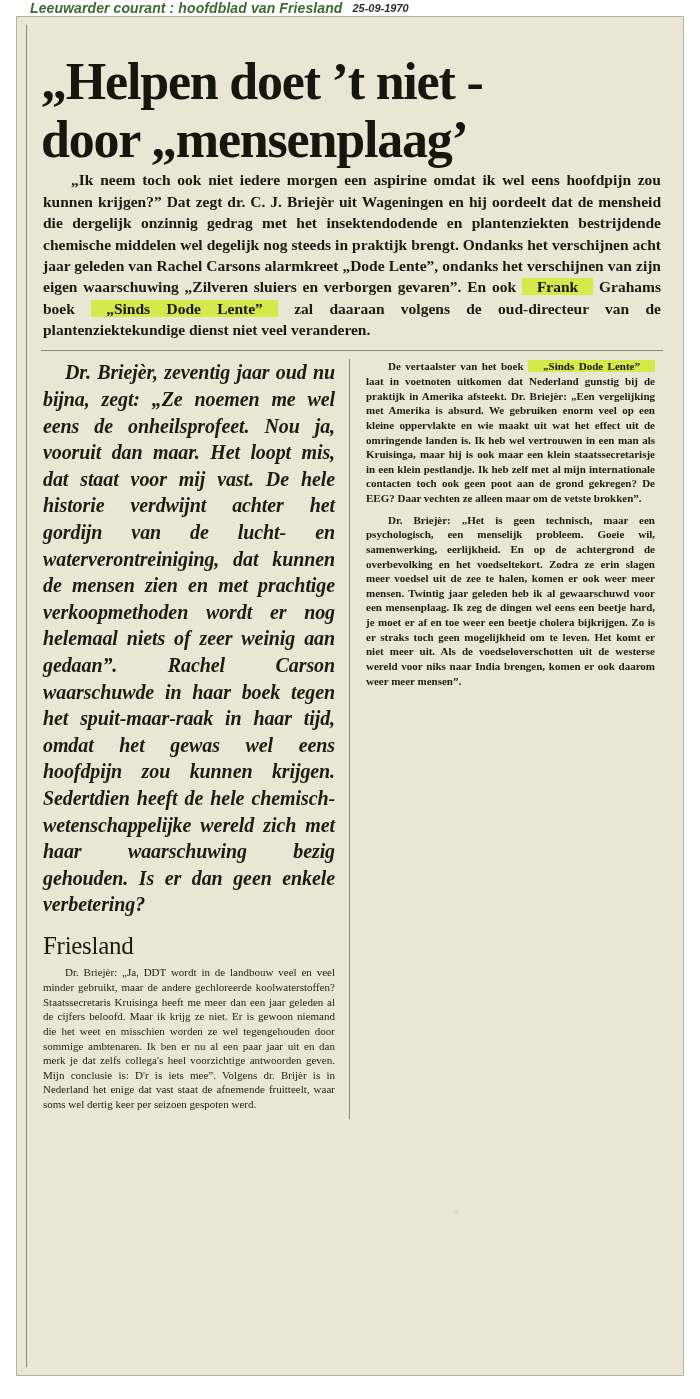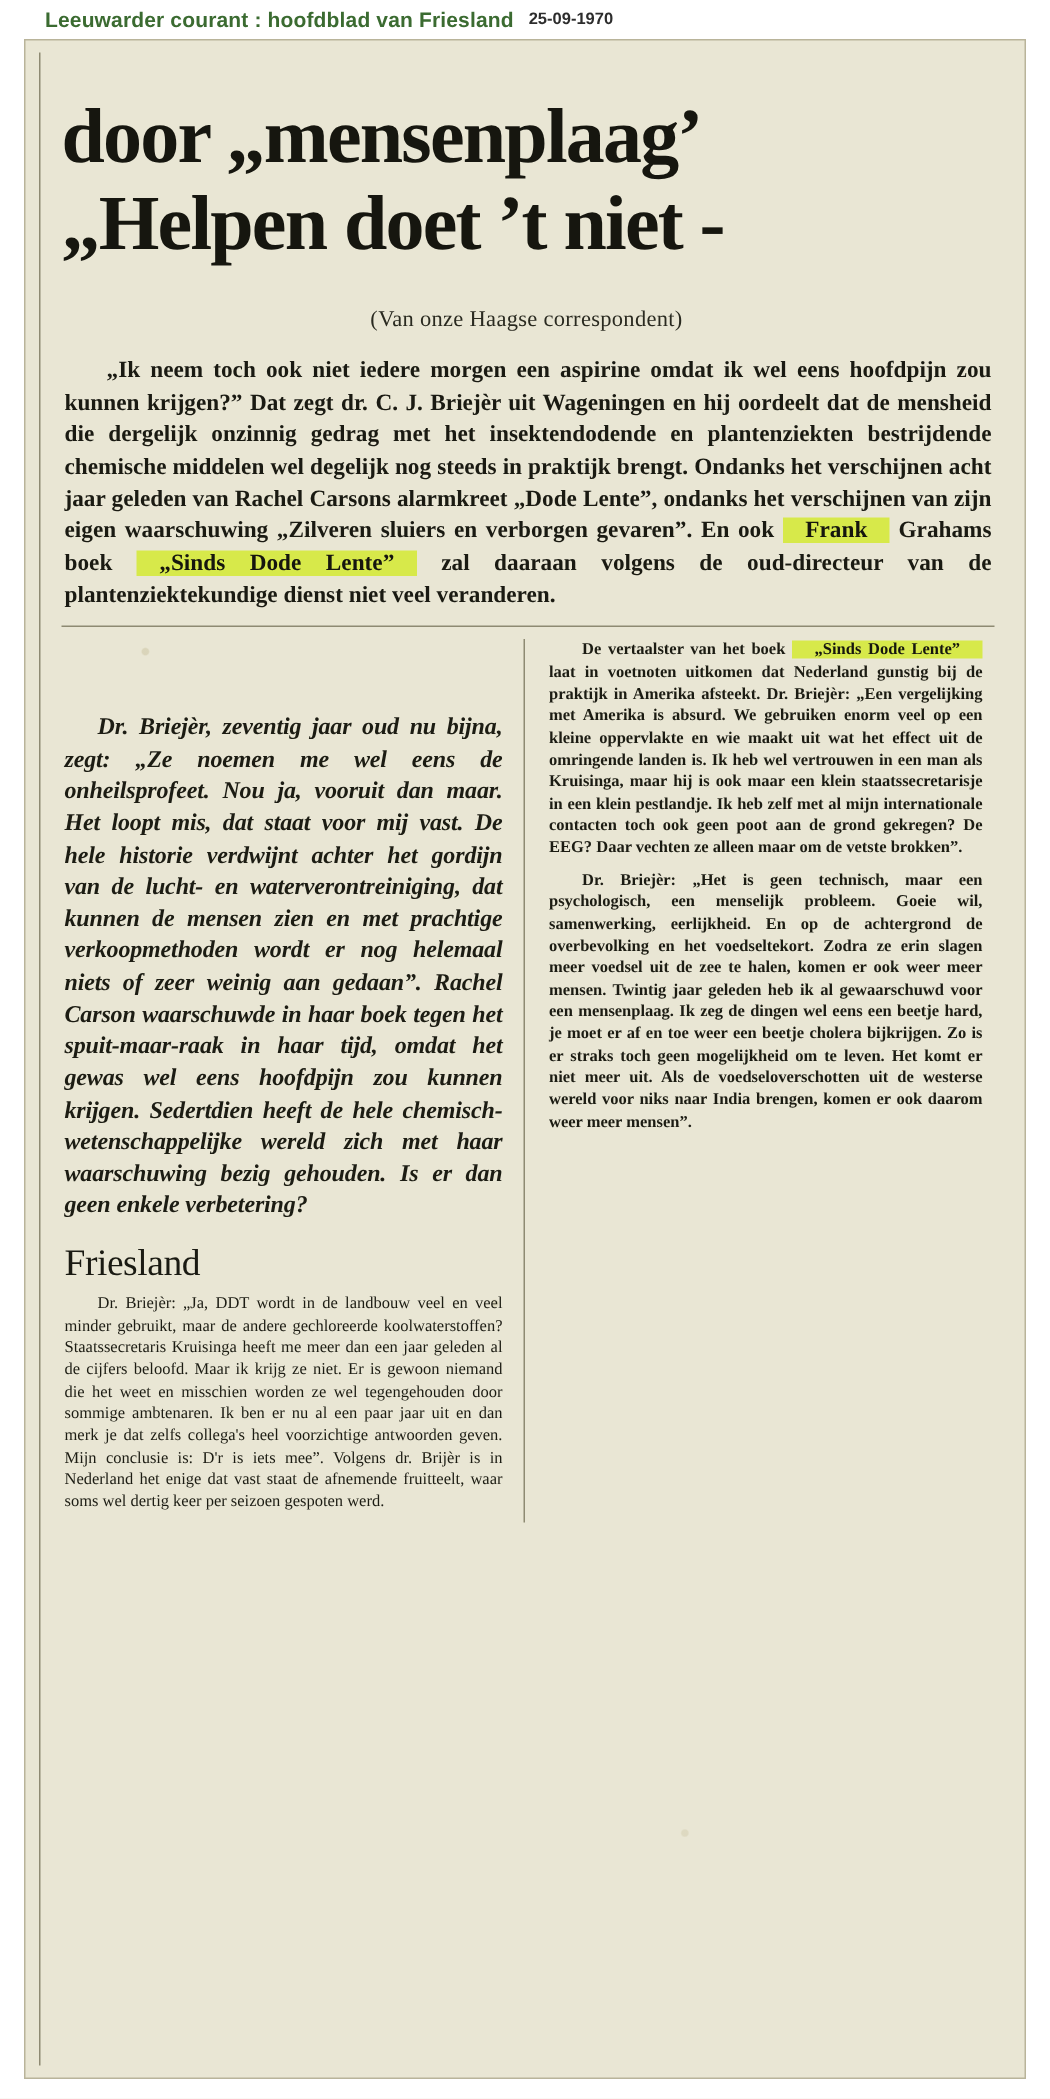--- a/index.html
+++ b/index.html
@@ -10,26 +10,27 @@
   body {
     width: 700px;
     height: 1399px;
     font-family: "Liberation Serif", serif;
     color: #1b1b14;
     overflow: hidden;
   }
 
   
   .topbar {
-    height: 26px;
+    height: 16px;
     display: flex;
     align-items: center;
     gap: 10px;
     padding: 0 12px 0 30px;
     background: #ffffff;
+    font-style: italic;
   }
   .topbar .src {
     font-family: "Liberation Sans", sans-serif;
     font-size: 14px;
     font-weight: bold;
     color: #3b6b31;
     letter-spacing: 0.1px;
   }
   .topbar .date {
     font-family: "Liberation Sans", sans-serif;
@@ -136,23 +137,22 @@
     font-size: 11px;
     line-height: 1.33;
     text-align: justify;
     margin: 0 0 7px 0;
     text-indent: 22px;
     color: #1c1c13;
   }
   p.body.ital {
     font-style: italic;
     font-weight: bold;
-    font-size: 16px;
+    font-size: 20px;
     letter-spacing: -0.1px;
-    margin-top: 48px;
   }
   p.body.bold { font-weight: bold; }
 
   h2.sub {
     font-family: "Liberation Serif", serif;
     font-weight: normal;
     font-size: 25px;
     line-height: 1.1;
     margin: 14px 0 6px 0;
     color: #1a1a12;
@@ -164,25 +164,24 @@
 
 <div class="topbar">
   <span class="src">Leeuwarder courant : hoofdblad van Friesland</span>
   <span class="date">25-09-1970</span>
 </div>
 
 <div class="clip">
 
 
   <div class="headline">
+    <span>„Helpen doet ’t niet -</span>
     <span>door „mensenplaag’</span>
-    <span>„Helpen doet ’t niet -</span>
   </div>
 
-  <div class="byline">(Van onze Haagse correspondent)</div>
 
   <p class="lead"><span>„Ik neem toch ook niet iedere morgen een aspirine omdat ik wel eens hoofdpijn zou kunnen krijgen?” Dat zegt dr. C. J. Briejèr uit Wageningen en hij oordeelt dat de mensheid die dergelijk onzinnig gedrag met het insektendodende en plantenziekten bestrijdende chemische middelen wel degelijk nog steeds in praktijk brengt. Ondanks het verschijnen acht jaar geleden van Rachel Carsons alarmkreet „Dode Lente”, ondanks het verschijnen van zijn eigen waarschuwing „Zilveren sluiers en verborgen gevaren”. En ook </span><mark class="hl">Frank</mark><span> Grahams boek </span><mark class="hl">„Sinds Dode Lente”</mark><span> zal daaraan volgens de oud-directeur van de plantenziektekundige dienst niet veel veranderen.</span></p>
 
   <hr class="rule">
 
   <div class="cols">
 
     <div class="col left">
       <p class="body ital">Dr. Briejèr, zeventig jaar oud nu bijna, zegt: „Ze noemen me wel eens de onheilsprofeet. Nou ja, vooruit dan maar. Het loopt mis, dat staat voor mij vast. De hele historie verdwijnt achter het gordijn van de lucht- en waterverontreiniging, dat kunnen de mensen zien en met prachtige verkoopmethoden wordt er nog helemaal niets of zeer weinig aan gedaan”. Rachel Carson waarschuwde in haar boek tegen het spuit-maar-raak in haar tijd, omdat het gewas wel eens hoofdpijn zou kunnen krijgen. Sedertdien heeft de hele chemisch-wetenschappelijke wereld zich met haar waarschuwing bezig gehouden. Is er dan geen enkele verbetering?</p>
       <h2 class="sub">Friesland</h2>

